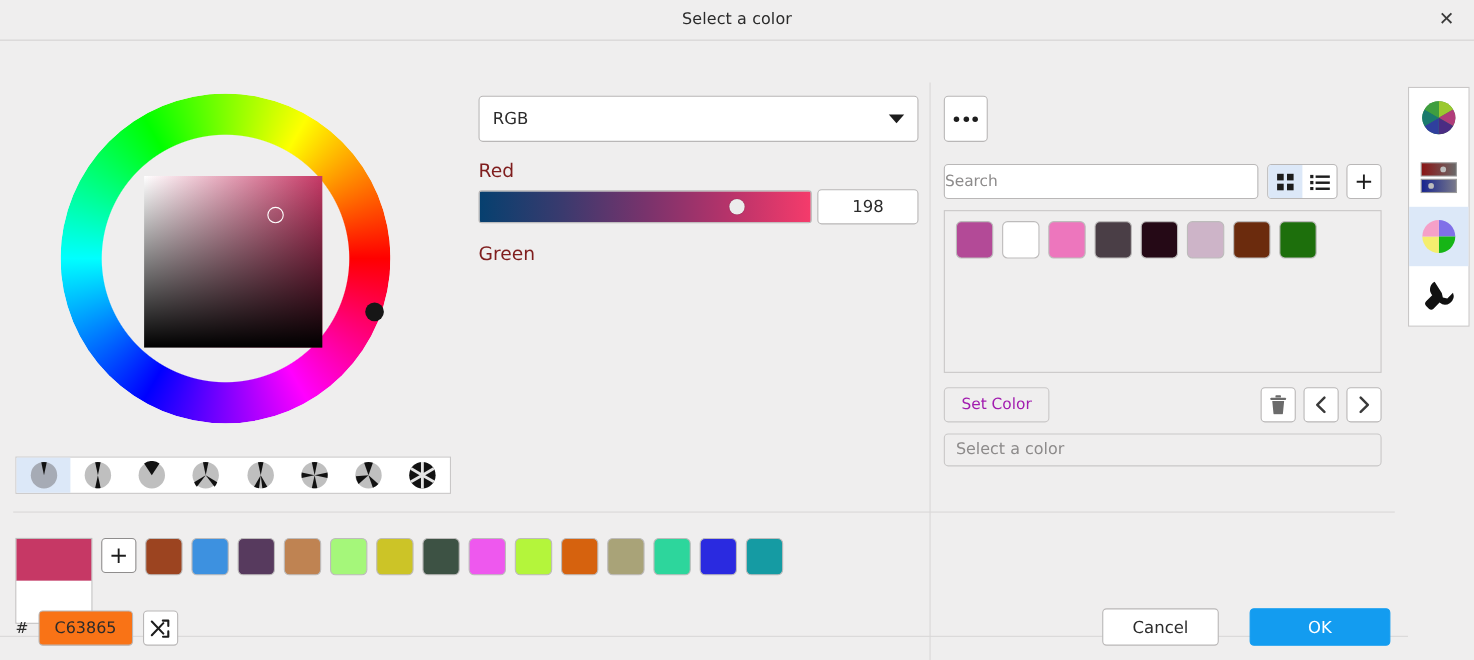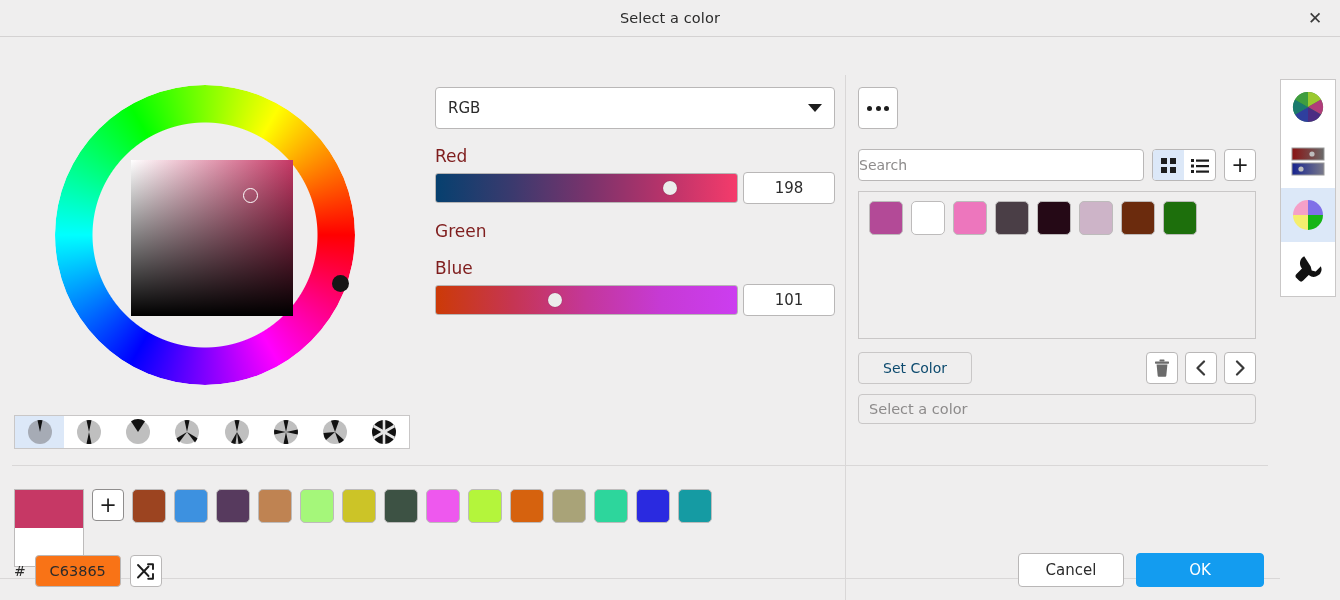--- a/index.html
+++ b/index.html
@@ -184,24 +184,24 @@
   }
   .swatch-grid { display: flex; gap: 8px; flex-wrap: wrap; }
   .swatch {
     width: 34px; height: 34px; border-radius: 5px;
     border: 1px solid #bdbbbb; cursor: pointer;
   }
   .pal-actions {
     margin-top: 13px; display: flex; align-items: center;
   }
   .setcolor-btn {
-    width: 114px; height: 32px;
+    width: 96px; height: 32px;
     background: #efeeee; border: 1px solid #c9c7c7; border-radius: 4px;
     display: flex; align-items: center; justify-content: center;
-    font-size: 14px; color: #0c4a6e; cursor: default;
+    font-size: 14px; color: #a21caf; cursor: default;
   }
   .pal-actions-right { margin-left: auto; display: flex; gap: 7px; }
   .sq-btn {
     width: 32px; height: 32px; background: #fff;
     border: 1px solid #b9b7b7; border-radius: 4px;
     display: flex; align-items: center; justify-content: center;
     cursor: pointer;
   }
   .selcolor-field {
     margin-top: 10px; height: 30px;
@@ -239,21 +239,21 @@
   }
   .hash { font-size: 14px; color: #2b2b2b; }
   .hexbox {
     width: 86px; height: 32px; background: #f97316;
     border: 1px solid #b9b7b7; border-radius: 4px;
     display: flex; align-items: center; justify-content: center;
     font-size: 14.5px; cursor: text;
   }
   .btns {
     position: absolute; right: 16px; top: 11px;
-    display: flex; gap: 12px; padding-left: 39px;
+    display: flex; gap: 28px; padding-left: 39px;
   }
   .btn {
     height: 34px; min-width: 106px; border-radius: 4px;
     display: flex; align-items: center; justify-content: center;
     font-size: 15px; cursor: pointer;
   }
   .btn-cancel { background: #fff; border: 1px solid #b9b7b7; color: #2b2b2b; }
   .btn-ok { background: #139cf0; border: 1px solid #139cf0; color: #fff; min-width: 128px; }
 
   
@@ -385,29 +385,20 @@
               <div class="slider-knob" style="left: 77.6%;"></div>
             </div>
             <div class="numbox">198</div>
           </div>
         </div>
 
         <div class="chan">
           <div class="chan-label">Green</div>
         </div>
 
-        <div class="chan">
-          <div class="chan-label">Blue</div>
-          <div class="chan-row">
-            <div class="slider" style="background: linear-gradient(to right, rgb(204, 58, 7) 0%, rgb(198, 53, 81) 25%, rgb(196, 55, 154) 50%, rgb(198, 58, 213) 75%, rgb(204, 61, 240) 100%);">
-              <div class="slider-knob" style="left: 39.6%;"></div>
-            </div>
-            <div class="numbox">101</div>
-          </div>
-        </div>
       </div>
 
       <div class="pal-col">
         <div class="pal-row1">
           <div class="icon-btn">
             <span class="dots">
                 <i></i>
                 <i></i>
                 <i></i>
               </span>

